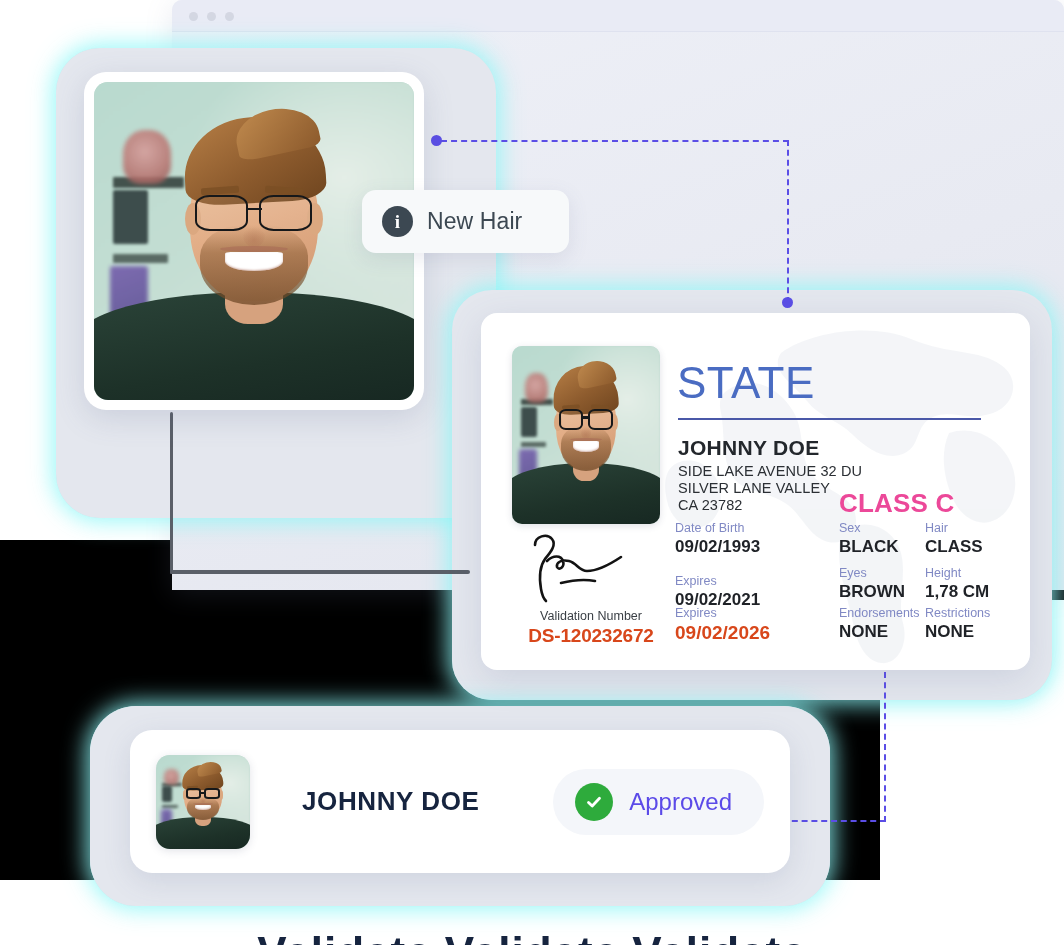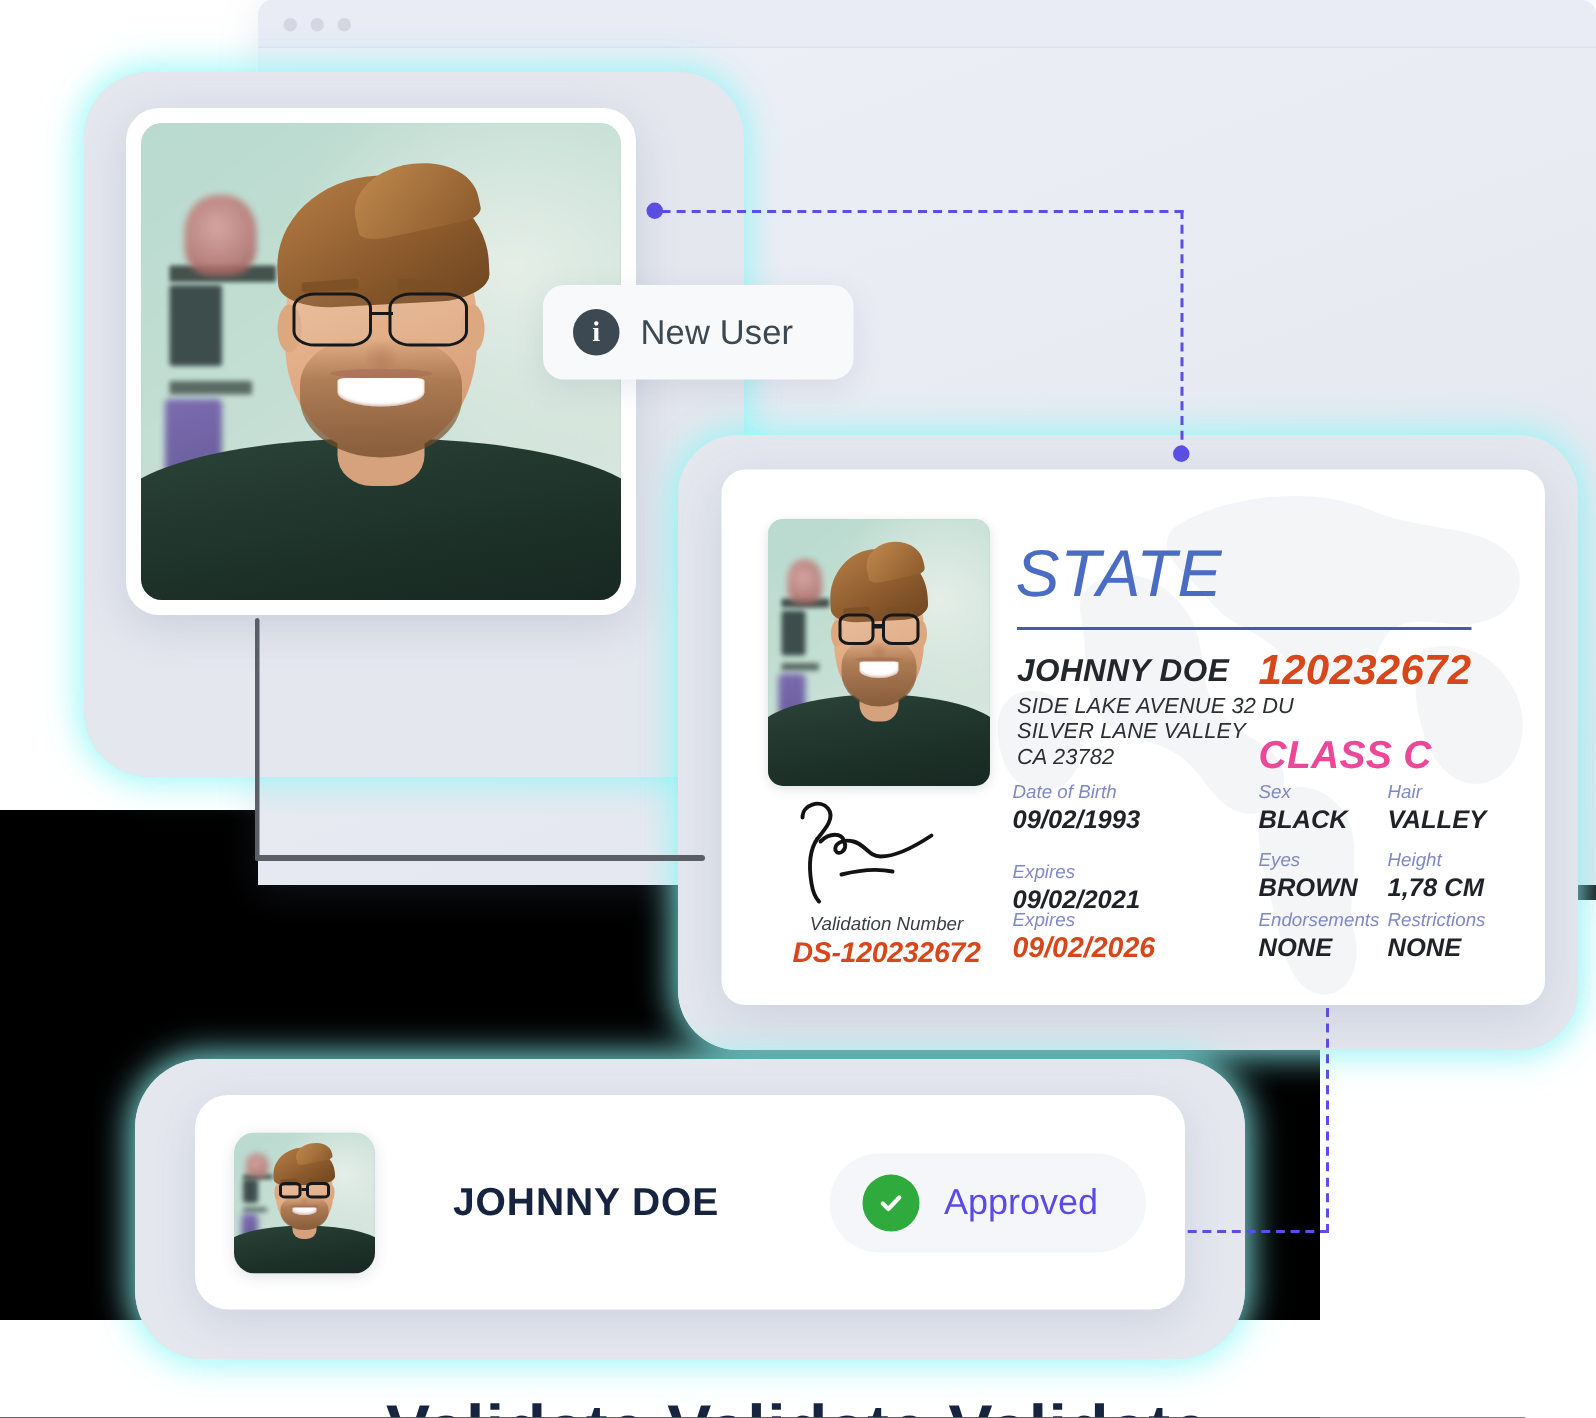--- a/index.html
+++ b/index.html
@@ -290,21 +290,20 @@
   .worldmap {
     position: absolute;
     inset: 0;
     opacity: 0.5;
     pointer-events: none;
   }
   .id-inner {
     position: relative;
     width: 100%; height: 100%;
     padding: 24px 22px 16px 30px;
-    font-style: italic;
   }
   .id-photo {
     position: absolute;
     left: 31px; top: 33px;
     width: 148px; height: 178px;
     border-radius: 10px;
     overflow: hidden;
     box-shadow: 0 2px 7px rgba(60,70,100,0.16);
   }
   .state-title {
@@ -545,21 +544,21 @@
           <div class="bridge"></div>
         <div class="nose"></div>
         <div class="lip"></div>
           <div class="smile"></div>
       </div>
     </div>
   </div>
 
   <div class="new-user-badge">
     <span class="info-icon">i</span>
-    <span class="new-user-label">New User</span>
+    <span class="new-user-label">New Hair</span>
   </div>
 
   <div class="id-card">
     <svg class="worldmap" viewBox="0 0 549 357" preserveAspectRatio="xMidYMid slice">
       <g fill="#e9ecf1">
         <path d="M300 40 C330 18, 392 10, 430 26 C468 42, 498 36, 520 52 C540 66, 534 92, 512 100
                  C488 109, 470 96, 452 104 C434 112, 440 132, 424 140 C406 149, 386 136, 372 122
                  C356 106, 338 104, 326 88 C312 70, 288 58, 300 40 Z"></path>
         <path d="M252 74 C276 62, 300 78, 312 98 C324 118, 318 142, 330 160 C342 178, 368 180, 374 200
                  C380 222, 360 234, 344 228 C326 221, 320 200, 304 190 C286 178, 262 180, 252 164
@@ -602,21 +601,20 @@
       </div>
 
       <div class="state-title">STATE</div>
       <div class="state-rule"></div>
 
       <div class="holder-name">JOHNNY DOE</div>
       <div class="holder-address">SIDE LAKE AVENUE 32 DU
 SILVER LANE VALLEY
 CA 23782</div>
 
-      <div class="license-number">120232672</div>
       <div class="license-class">CLASS C</div>
 
       <svg class="signature" viewBox="0 0 140 72">
         <g fill="none" stroke="#131313" stroke-width="2.6" stroke-linecap="round" stroke-linejoin="round">
           <path d="M18 14 C18 5, 30 2, 35 8 C40 14, 33 22, 28 28 C23 35, 22 46, 24 58 C25 64, 27 68, 29 70"></path>
           <path d="M30 30 C36 24, 44 24, 46 30 C48 36, 42 40, 40 36 C39 32, 44 28, 52 30 C60 32, 62 40, 70 40
                    C80 40, 92 34, 104 26"></path>
           <path d="M44 52 C56 49, 68 48, 78 50"></path>
         </g>
       </svg>
@@ -645,21 +643,21 @@
         <div class="lbl">Eyes</div>
         <div class="val">BROWN</div>
       </div>
       <div class="fld col2-r3">
         <div class="lbl">Endorsements</div>
         <div class="val">NONE</div>
       </div>
 
       <div class="fld col3-r1">
         <div class="lbl">Hair</div>
-        <div class="val">VALLEY</div>
+        <div class="val">CLASS</div>
       </div>
       <div class="fld col3-r2">
         <div class="lbl">Height</div>
         <div class="val">1,78 CM</div>
       </div>
       <div class="fld col3-r3">
         <div class="lbl">Restrictions</div>
         <div class="val">NONE</div>
       </div>
     </div>

